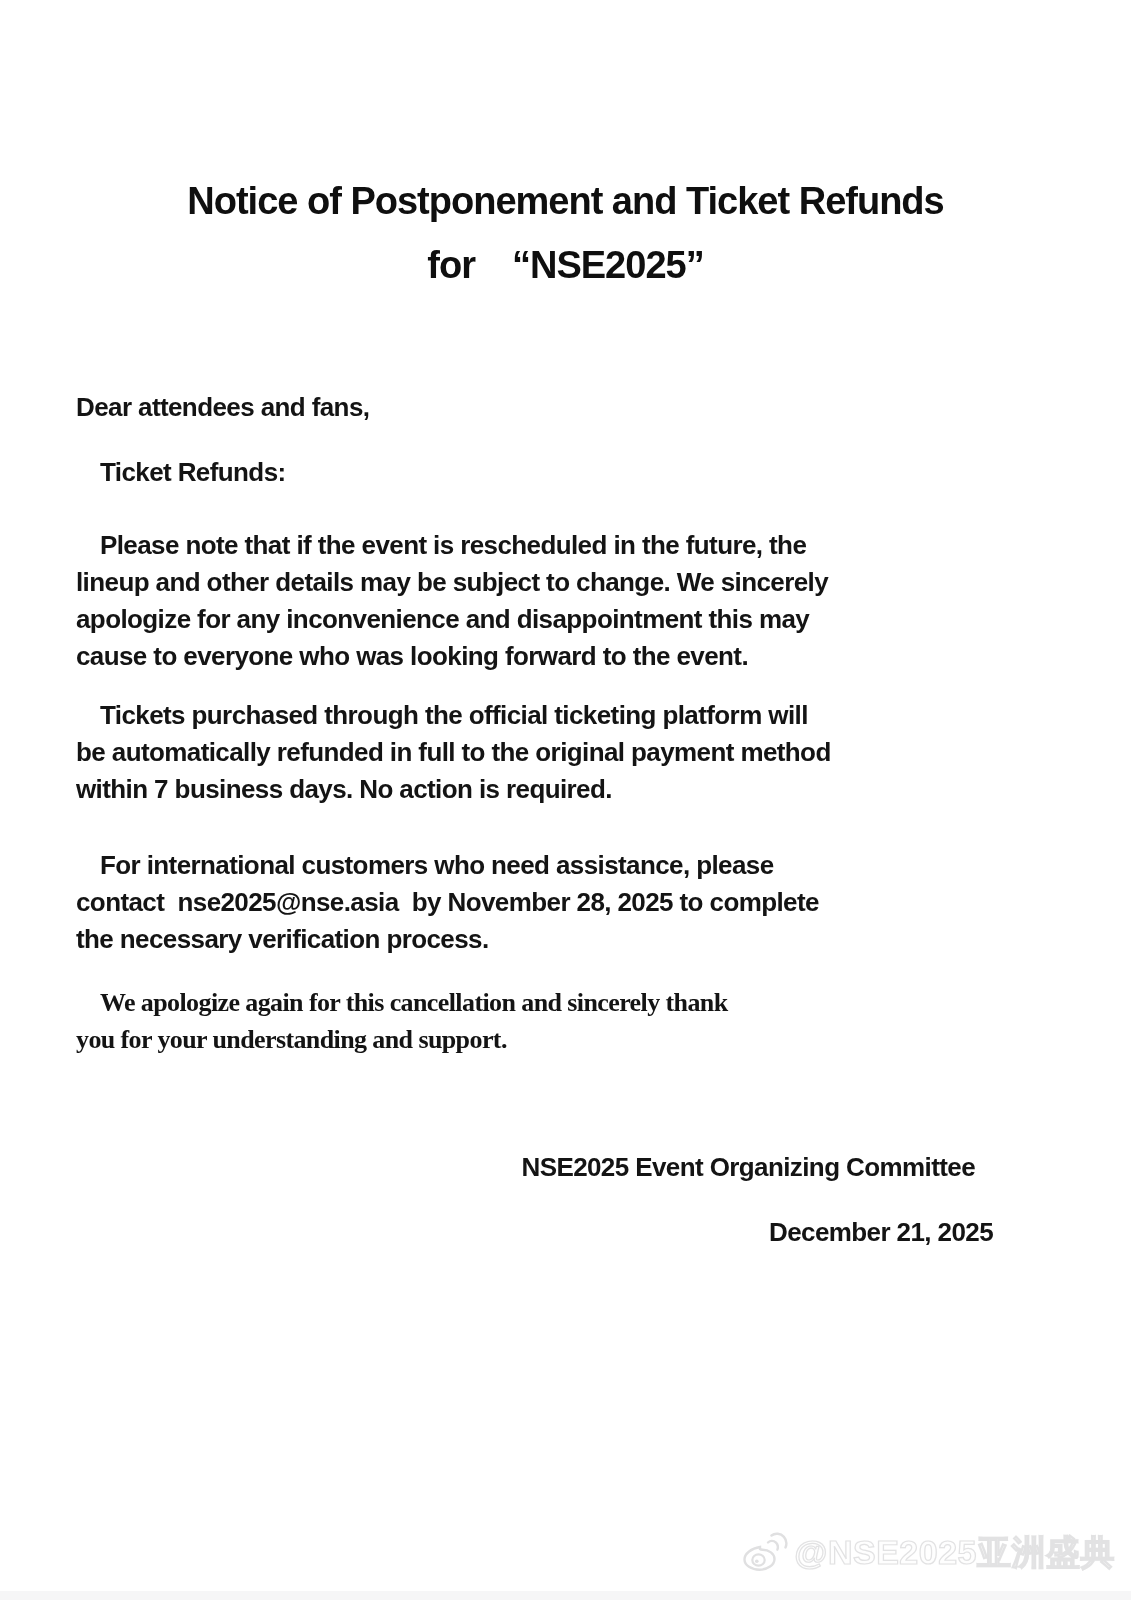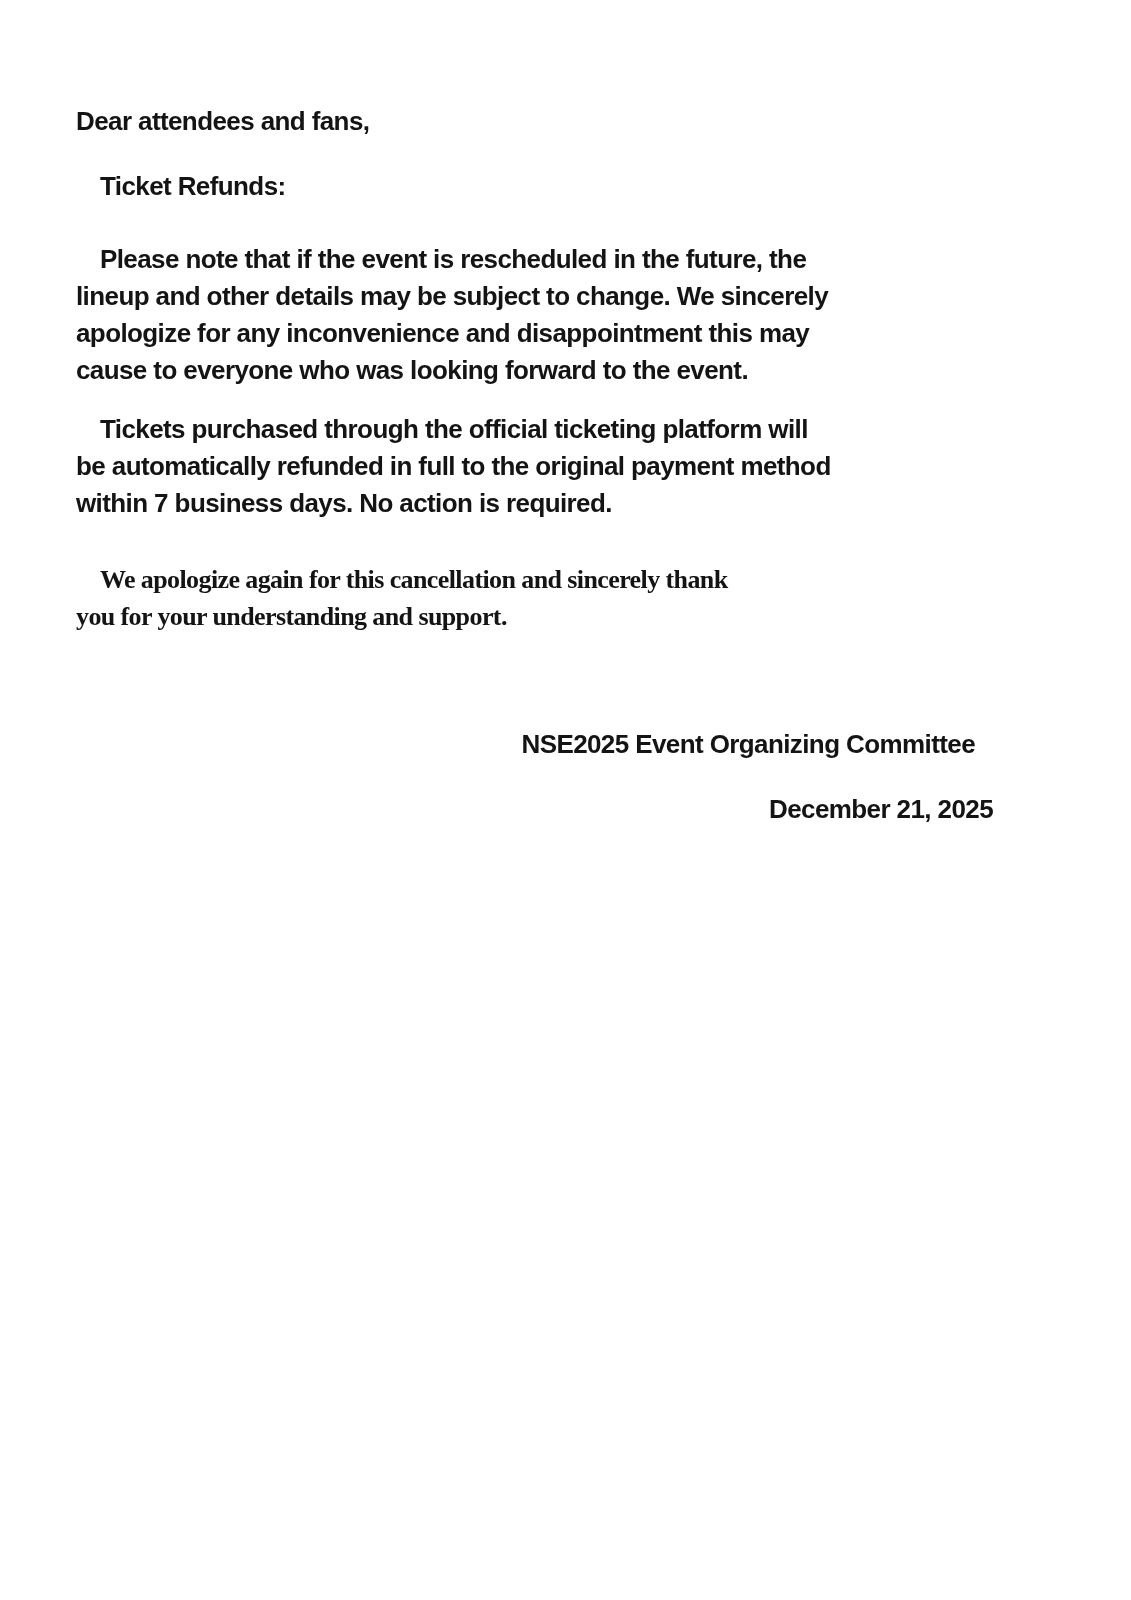--- a/index.html
+++ b/index.html
@@ -81,36 +81,43 @@
     left: 0; bottom: 0;
     width: 100%; height: 9px;
     background: #f6f6f7;
   }
 </style>
 </head>
 <body>
 
 <div class="page">
 
+  <div class="title-block">
+    <div class="title-line">Notice of Postponement and Ticket Refunds</div>
+    <div class="title-line">for　“NSE2025”</div>
+  </div>
 
   <div class="body-block">
     <p class="para mb-salutation">Dear attendees and fans,</p>
 
 
     <p class="para indent mb-heading">Ticket Refunds:</p>
 
     <p class="para indent mb-p2">Please note that if the event is rescheduled in the future, the
 lineup and other details may be subject to change. We sincerely
 apologize for any inconvenience and disappointment this may
 cause to everyone who was looking forward to the event.</p>
 
     <p class="para indent mb-p4">Tickets purchased through the official ticketing platform will
 be automatically refunded in full to the original payment method
 within 7 business days. No action is required.</p>
 
+    <p class="para indent mb-p5">For international customers who need assistance, please
+contact  nse2025@nse.asia  by November 28, 2025 to complete
+the necessary verification process.</p>
 
     <p class="para indent mb-p6">We apologize again for this cancellation and sincerely thank
 you for your understanding and support.</p>
 
     <div class="signature-block">
       <p class="para signature-org">NSE2025 Event Organizing Committee</p>
       <p class="para signature-date">December 21, 2025</p>
     </div>
   </div>
 

